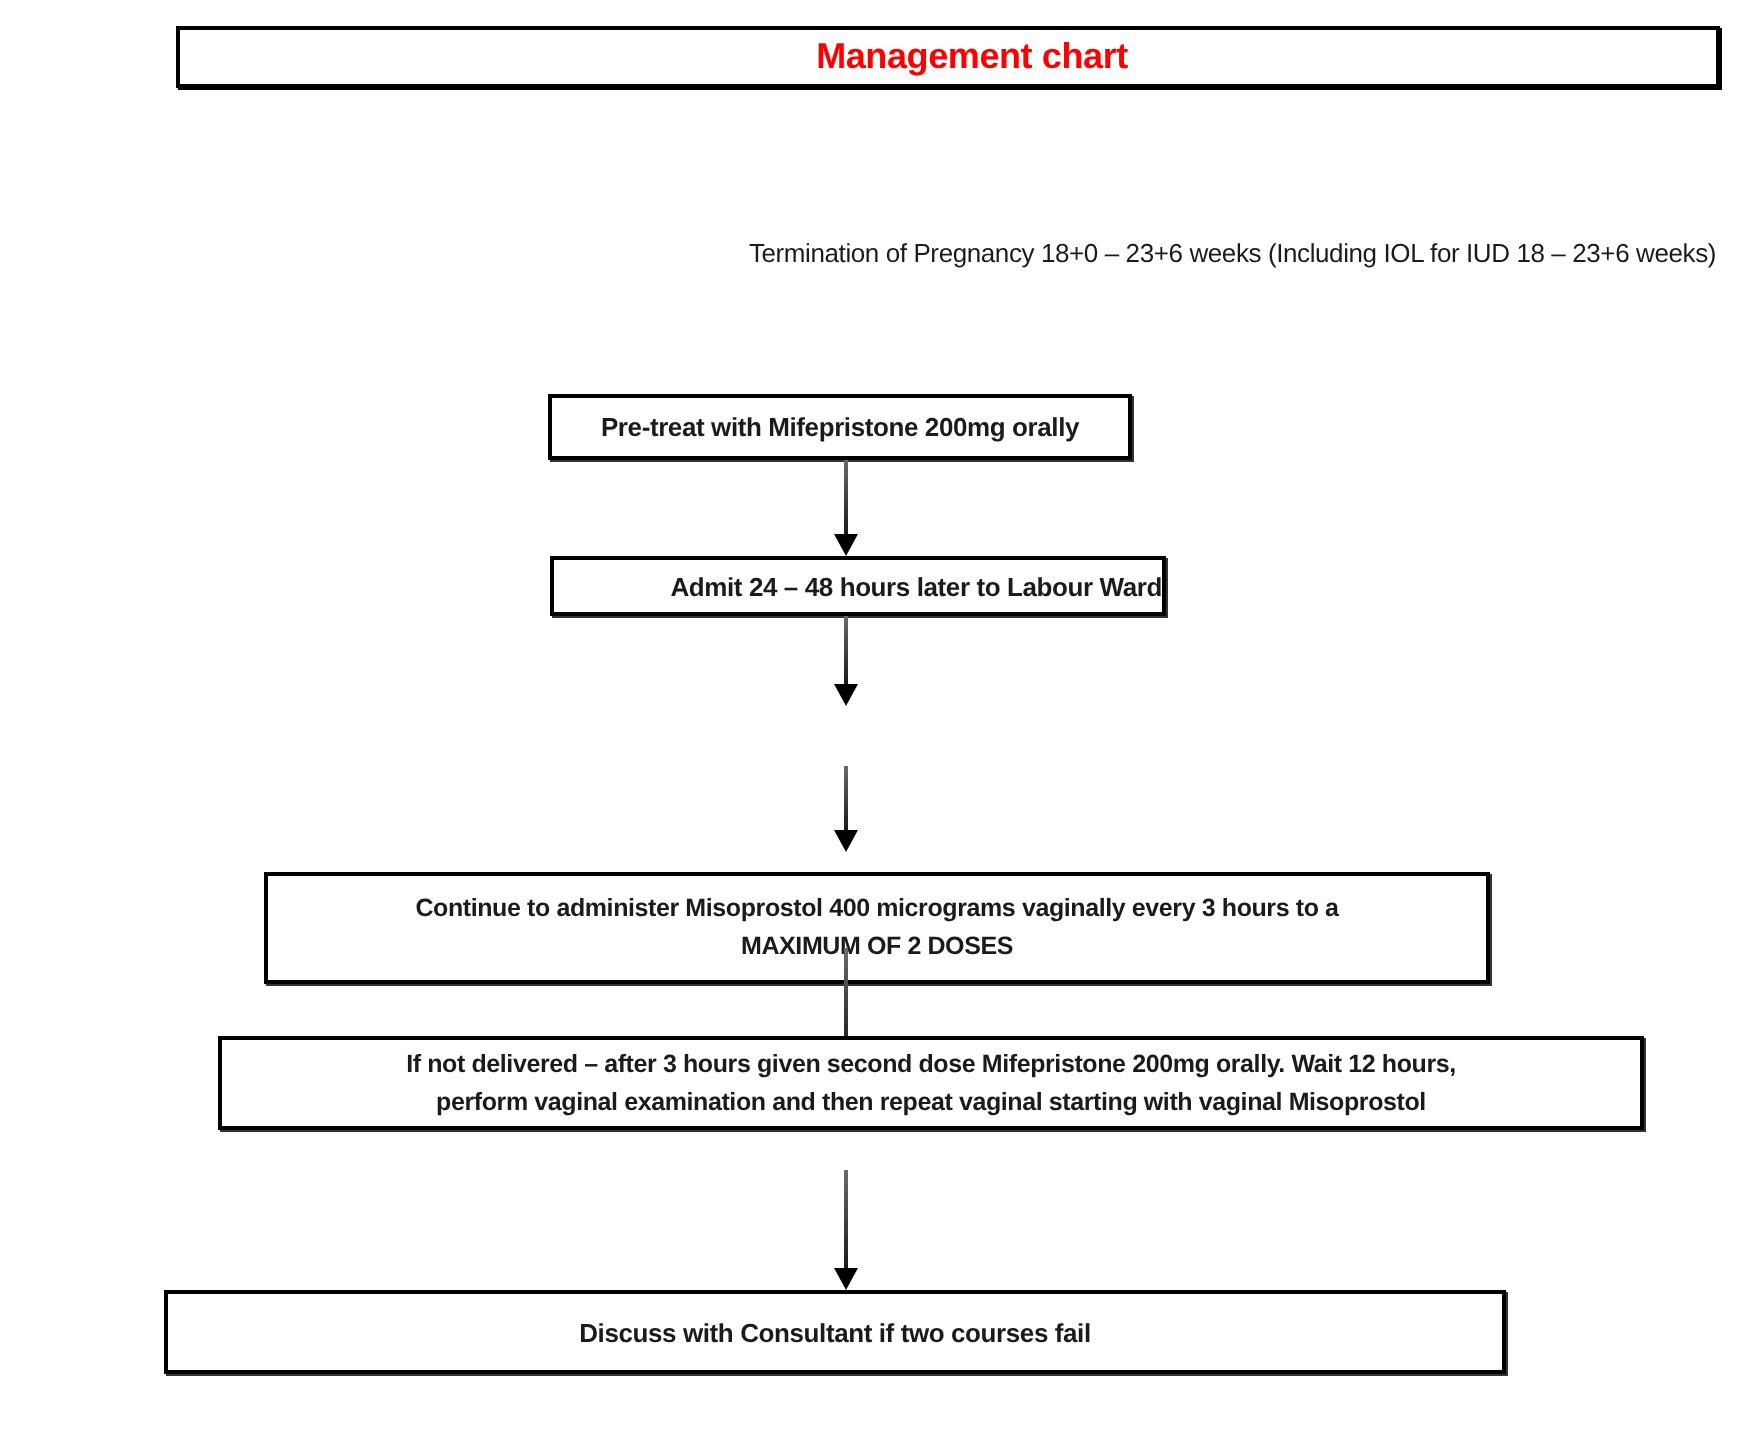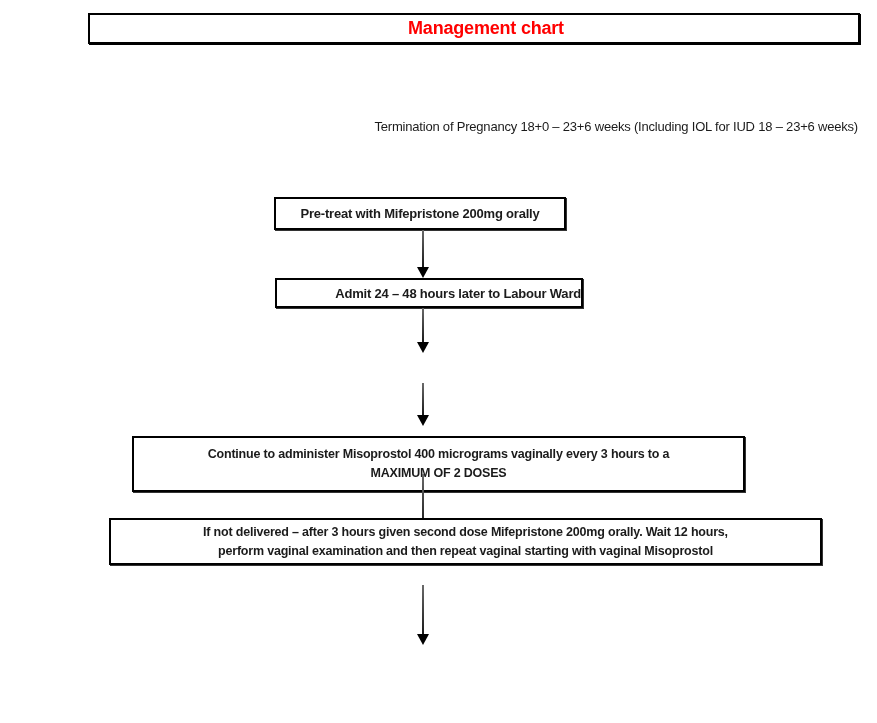--- a/index.html
+++ b/index.html
@@ -127,14 +127,17 @@
   <div class="flow-box" style="left:109px; top:518px; width:713px; height:47px;">
     <div class="line">If not delivered – after 3 hours given second dose Mifepristone 200mg orally.  Wait 12 hours,</div>
     <div class="line">perform vaginal examination and then repeat vaginal starting with vaginal Misoprostol</div>
   </div>
 
   <div class="arrow" style="left:416px; top:585px; height:60px;">
     <div class="arrow-line"></div>
     <div class="arrow-head"></div>
   </div>
 
+  <div class="flow-box" style="left:82px; top:645px; width:671px; height:42px; font-size:13px;">
+    <div class="line">Discuss with Consultant if two courses fail</div>
+  </div>
 
 </div>
 
 </body></html>

